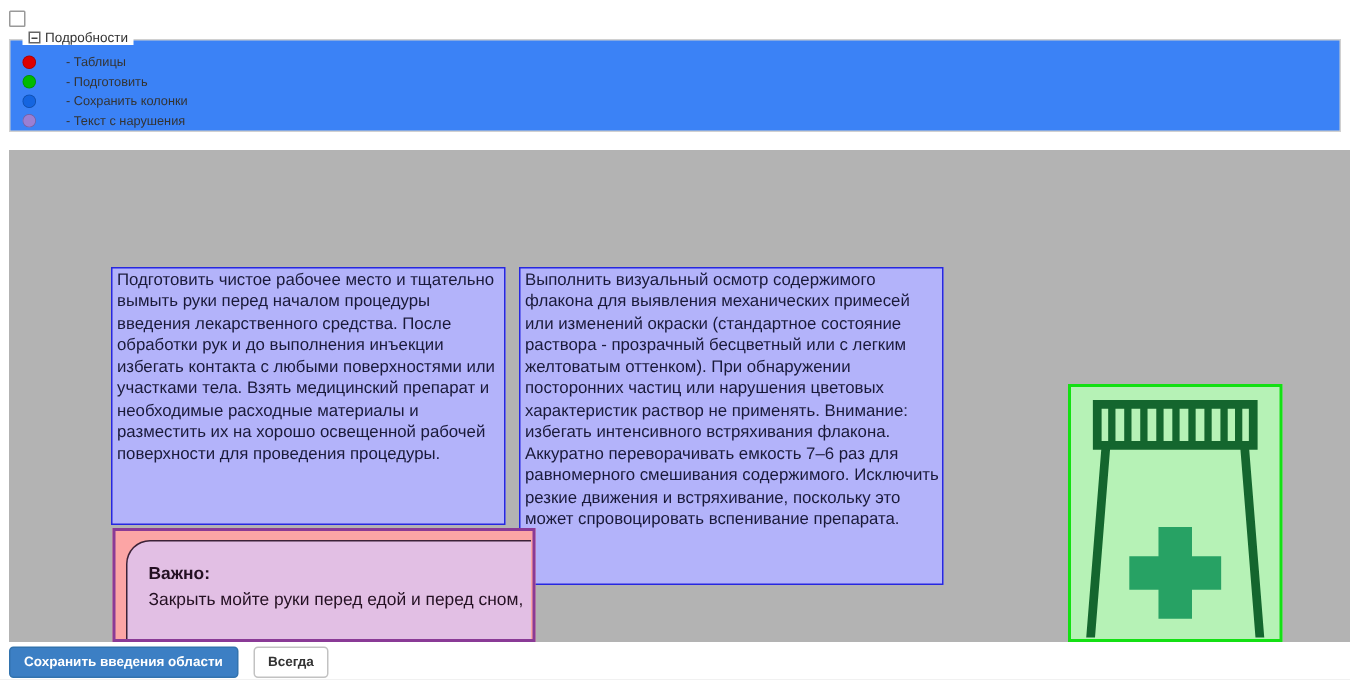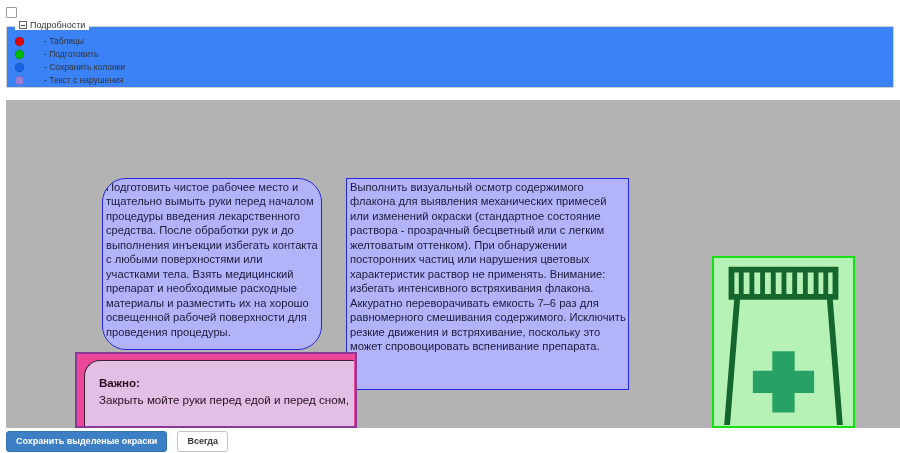--- a/index.html
+++ b/index.html
@@ -121,21 +121,21 @@
   }
 
   
   .region.blue {
     background: #b3b3fa;
     border: 1.5px solid #2727e0;
   }
 
   
   .region.purple {
-    background: #ec4899;
+    background: #fca5a5;
     border: 2px solid #8a3a96;
   }
   .callout-inner {
     position: absolute;
     left: 7px; top: 6px; right: 1px; bottom: -20px;
     border: 1.5px solid #3b2136;
     border-right: none; border-bottom: none;
     border-top-left-radius: 16px;
     background: #e2bfe4;
   }
@@ -220,21 +220,21 @@
       </div>
       <div class="legend-item">
         <span class="legend-dot" style="background:#9a7fd4"></span>
         <span class="legend-text">- Текст с нарушения</span>
       </div>
     </div>
   </div>
 
   <div class="canvas">
 
-    <div class="region blue" style="left:96px; top:78px; width:220px; height:172px;border-radius:24px;">
+    <div class="region blue" style="left:68px; top:78px; width:263px; height:172px;">
       <div class="region-text">Подготовить чистое рабочее место и тщательно вымыть руки перед началом процедуры введения лекарственного средства. После обработки рук и до выполнения инъекции избегать контакта с любыми поверхностями или участками тела. Взять медицинский препарат и необходимые расходные материалы и разместить их на хорошо освещенной рабочей поверхности для проведения процедуры.</div>
     </div>
 
     <div class="region blue" style="left:340px; top:78px; width:283px; height:212px;">
       <div class="region-text">Выполнить визуальный осмотр содержимого флакона для выявления механических примесей или изменений окраски (стандартное состояние раствора - прозрачный бесцветный или с легким желтоватым оттенком). При обнаружении посторонних частиц или нарушения цветовых характеристик раствор не применять. Внимание: избегать интенсивного встряхивания флакона.
 Аккуратно переворачивать емкость 7–6 раз для равномерного смешивания содержимого. Исключить резкие движения и встряхивание, поскольку это может спровоцировать вспенивание препарата.</div>
     </div>
 
     <div class="region purple" style="left:69px; top:252px; width:282px; height:76px;">
       <div class="callout-inner"></div>
@@ -262,17 +262,17 @@
 
         <path d="M24 40 L12 190 H131 L119 40" fill="none" stroke="#14662e" stroke-width="6"></path>
 
         <path d="M60 96 H83 V116 H103 V139 H83 V159 H60 V139 H40 V116 H60 Z" fill="#27a264"></path>
       </svg>
     </div>
 
   </div>
 
   <div class="btn-row">
-    <button class="btn btn-primary">Сохранить выделеные окраски</button>
+    <button class="btn btn-primary">Сохранить введения области</button>
     <button class="btn btn-secondary">Всегда</button>
   </div>
 
 </div>
 
 </body></html>

